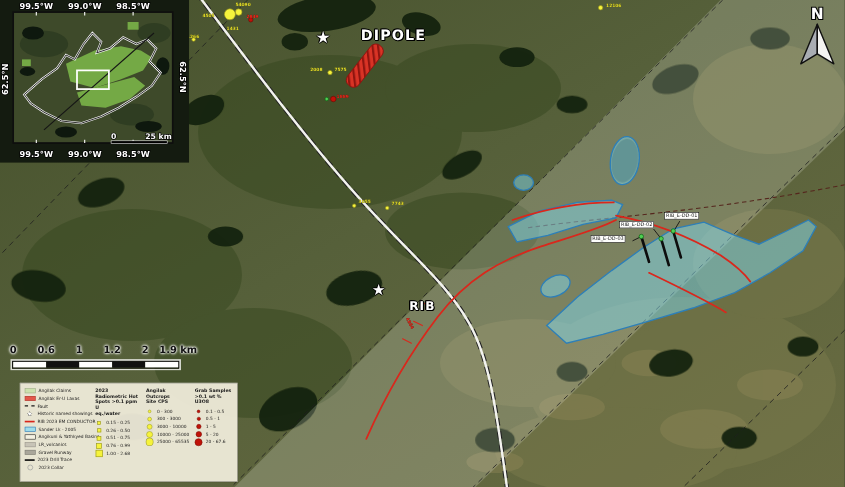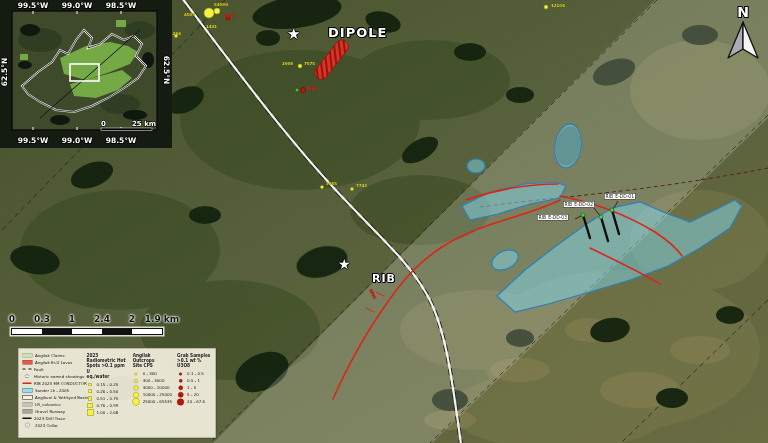--- a/index.html
+++ b/index.html
@@ -246,23 +246,23 @@
     <text x="7" y="72" font-size="7.5" font-weight="bold" fill="#fff" stroke="#000" stroke-width="1.4" paint-order="stroke" text-anchor="middle" transform="rotate(-90 7 72)">62.5°N</text>
     <text x="164" y="70" font-size="7.5" font-weight="bold" fill="#fff" stroke="#000" stroke-width="1.4" paint-order="stroke" text-anchor="middle" transform="rotate(90 164 70)">62.5°N</text>
     <text x="101" y="126" font-size="7" font-weight="bold" fill="#fff" stroke="#000" stroke-width="1.2" paint-order="stroke">0</text>
     <text x="132" y="126" font-size="7" font-weight="bold" fill="#fff" stroke="#000" stroke-width="1.2" paint-order="stroke">25 km</text>
     <rect x="101" y="128" width="51" height="2.5" fill="#000" stroke="#fff" stroke-width="0.5"></rect>
   </svg>
 
   <div id="scalebar">
     <div class="ticks" id="scale-ticks">
         <span style="left: 4px;">0</span>
-        <span style="left: 34px;">0.3</span>
+        <span style="left: 34px;">0.6</span>
         <span style="left: 64px;">1</span>
-        <span style="left: 94px;">2.4</span>
+        <span style="left: 94px;">1.2</span>
         <span style="left: 124px;">2</span>
         <span style="left: 154px;">1.9 km</span>
       </div>
     <div class="bar" id="scale-segments">
         <span style="background: rgb(255, 255, 255);"></span>
         <span style="background: rgb(17, 17, 17);"></span>
         <span style="background: rgb(255, 255, 255);"></span>
         <span style="background: rgb(17, 17, 17);"></span>
         <span style="background: rgb(255, 255, 255);"></span>
       </div>

